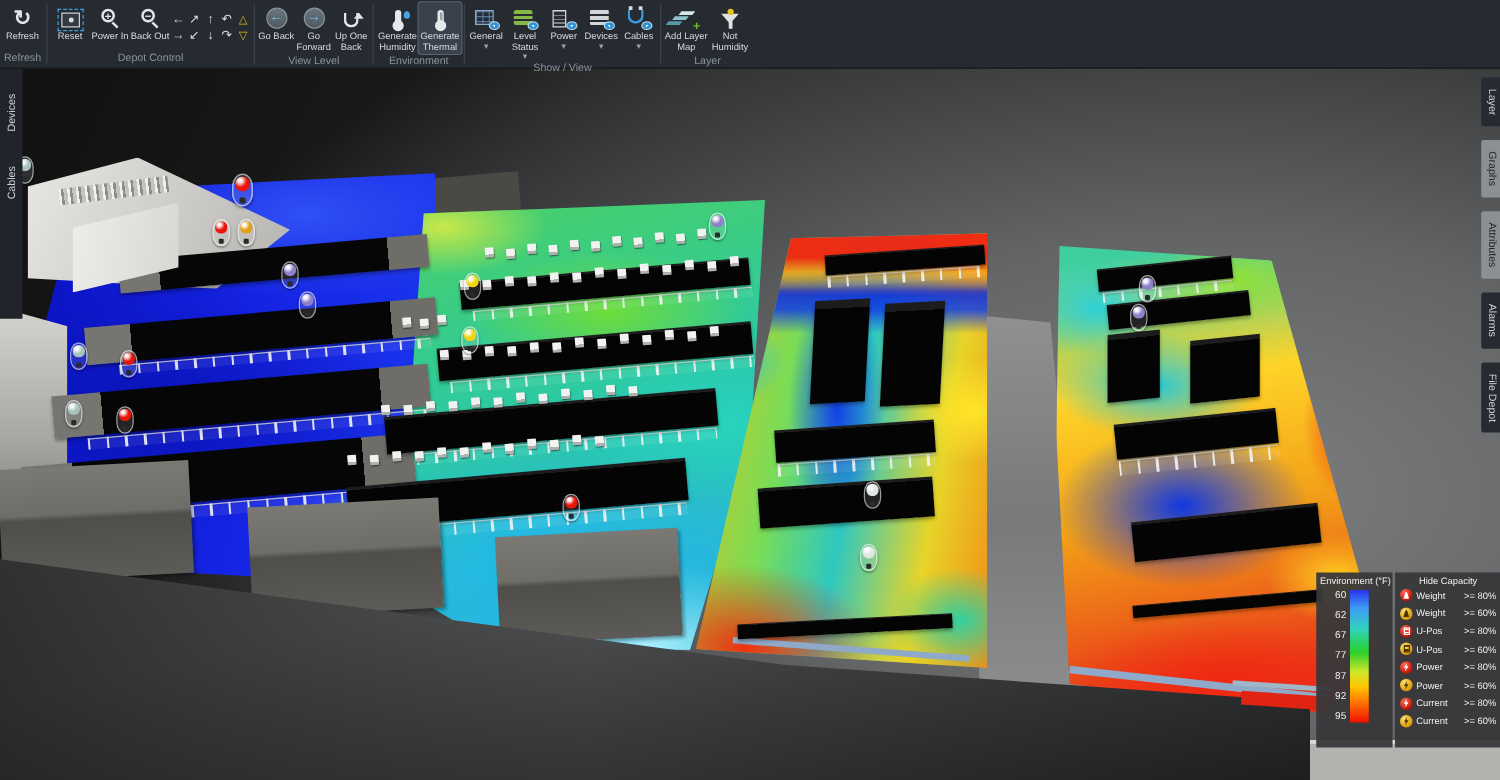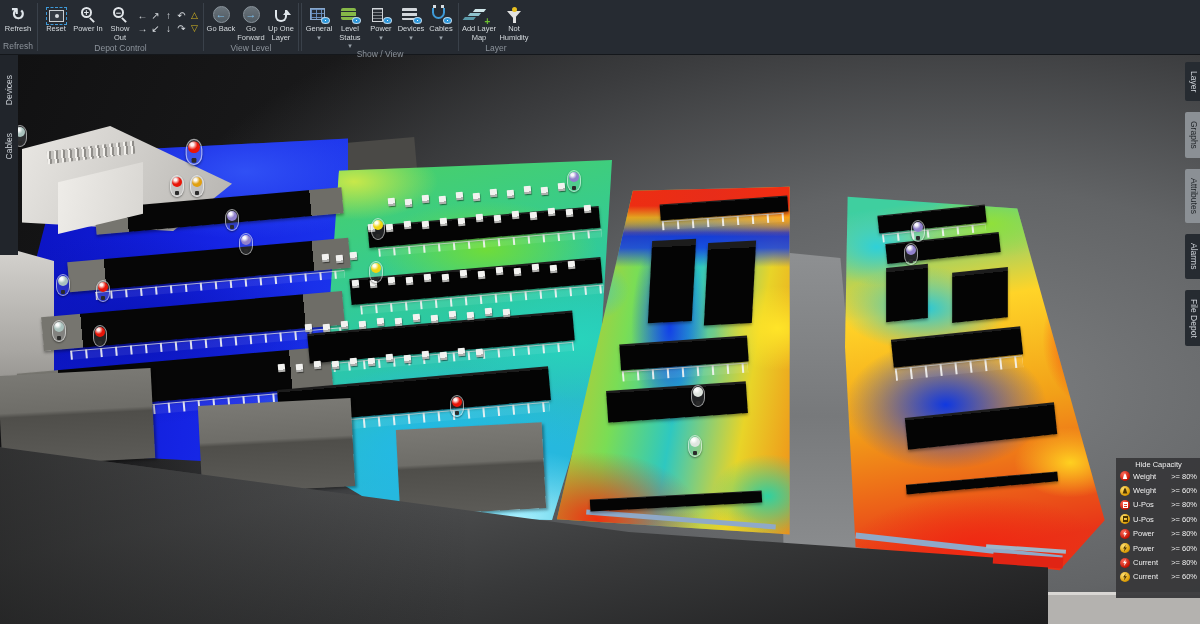--- a/index.html
+++ b/index.html
@@ -213,20 +213,35 @@
     <div class="gbox1"></div>
     <div class="gbox2"></div>
     <div class="crac cracA"></div>
     <div class="crac cracB"></div>
     <div class="crac cracC"></div>
     <div class="fslab"></div>
     <div class="redstrip"></div>
     <div class="bluestrip"></div>
     <div class="brslab"></div>
 
+    <div class="lgd lgd-env">
+      <div class="lgd-title">Environment (°F)</div>
+      <div class="env-body">
+        <div class="env-ticks">
+          <span>60</span>
+          <span>62</span>
+          <span>67</span>
+          <span>77</span>
+          <span>87</span>
+          <span>92</span>
+          <span>95</span>
+        </div>
+        <div class="env-bar" id="envbar" style="background: linear-gradient(rgb(40, 50, 240) 0%, rgb(63, 157, 245) 14%, rgb(47, 212, 184) 30%, rgb(43, 207, 43) 47%, rgb(207, 232, 42) 62%, rgb(255, 196, 0) 73%, rgb(255, 115, 0) 85%, rgb(240, 16, 0) 100%);"></div>
+      </div>
+    </div>
 
     <div class="lgd lgd-cap">
       <div class="lgd-title">Hide Capacity</div>
       <div class="cap-row">
         <span class="cap-ic hi">
             <i class="g-weight"></i>
           </span>
         <span class="cap-metric">Weight</span>
         <span class="cap-th">&gt;= 80%</span>
       </div>
@@ -477,21 +492,21 @@
               </span>
             </span>
           <span class="rlab">Power In</span>
         </div>
         <div class="rbtn w32">
           <span class="ric">
               <span class="ic-zoom">
                 <b>−</b>
               </span>
             </span>
-          <span class="rlab">Show Out</span>
+          <span class="rlab">Back Out</span>
         </div>
         <div class="apad" id="apad">
             <span class="acell">←</span>
             <span class="acell">↗</span>
             <span class="acell">↑</span>
             <span class="acell">↶</span>
             <span class="acell warn">△</span>
             <span class="acell">→</span>
             <span class="acell">↙</span>
             <span class="acell">↓</span>
@@ -514,27 +529,44 @@
         <div class="rbtn w30">
           <span class="ric">
               <span class="ic-nav">→</span>
             </span>
           <span class="rlab">Go Forward</span>
         </div>
         <div class="rbtn w30">
           <span class="ric">
               <span class="ic-up"></span>
             </span>
-          <span class="rlab">Up One Layer</span>
+          <span class="rlab">Up One Back</span>
         </div>
       </div>
       <div class="rglab">View Level</div>
     </div>
     <div class="rsep"></div>
 
+    <div class="rgroup">
+      <div class="rbtns">
+        <div class="rbtn w34">
+          <span class="ric">
+              <span class="ic-thermo hum"></span>
+            </span>
+          <span class="rlab">Generate Humidity</span>
+        </div>
+        <div class="rbtn w34 sel">
+          <span class="ric">
+              <span class="ic-thermo thm"></span>
+            </span>
+          <span class="rlab">Generate Thermal</span>
+        </div>
+      </div>
+      <div class="rglab">Environment</div>
+    </div>
     <div class="rsep"></div>
 
     <div class="rgroup">
       <div class="rbtns">
         <div class="rbtn w30">
           <span class="ric">
               <span class="shic">
                 <span class="b b-grid"></span>
                 <span class="eye"></span>
               </span>

